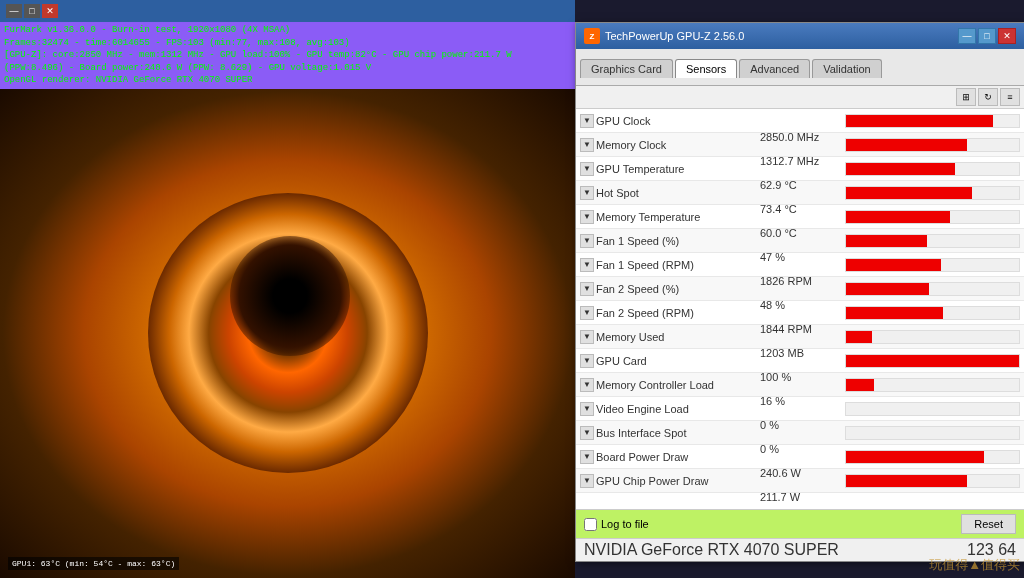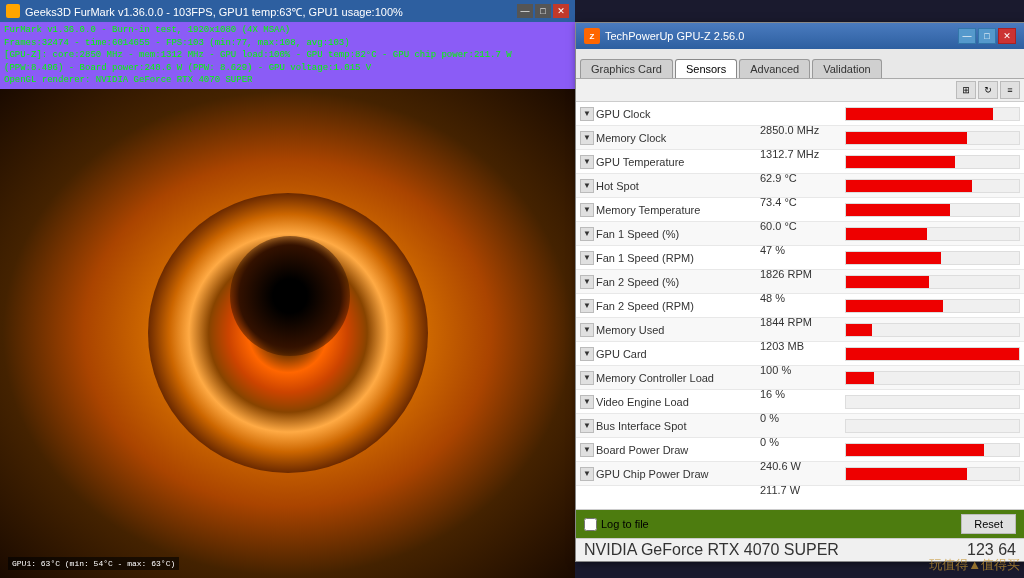--- a/index.html
+++ b/index.html
@@ -179,21 +179,21 @@
       align-items: center;
       justify-content: center;
     }
     .gpuz-btn.close { background: #cc3333; border-color: #aa2222; }
 
     .gpuz-tabs {
       background: #e8e8e8;
       border-bottom: 1px solid #aaa;
       display: flex;
       align-items: flex-end;
-      padding: 3px 4px 0;
+      padding: 3px 4px 7px;
       gap: 2px;
       flex-shrink: 0;
     }
     .gpuz-tab {
       padding: 3px 10px;
       background: #d0d0d0;
       border: 1px solid #999;
       border-bottom: none;
       font-size: 11px;
       color: #333;
@@ -297,21 +297,21 @@
     }
 
     .sensor-bar {
       height: 100%;
       background: #e00;
       position: absolute;
       left: 0; top: 0;
     }
 
     .gpuz-footer {
-      background: #4d7c0f;
+      background: #bef264;
       border-top: 1px solid #ccc;
       padding: 4px 8px;
       display: flex;
       align-items: center;
       justify-content: space-between;
       flex-shrink: 0;
       gap: 32px;
     }
 
     .log-to-file {
@@ -349,24 +349,20 @@
       color: rgba(200,150,50,0.7);
       font-size: 13px;
       font-weight: normal;
     }
   </style>
 </head>
 <body>
 
 <div class="furmark-window">
   <div class="furmark-titlebar">
-    <div class="furmark-titlebar-left">
-      <div class="furmark-title-icon"></div>
-      <span>Geeks3D FurMark v1.36.0.0 - 103FPS, GPU1 temp:63℃, GPU1 usage:100%</span>
-    </div>
     <div class="furmark-titlebar-controls">
       <button class="titlebar-btn">—</button>
       <button class="titlebar-btn">□</button>
       <button class="titlebar-btn close">✕</button>
     </div>
   </div>
   <div class="furmark-info">
     <div>FurMark v1.36.0.0 - Burn-in test, 1920x1080 (4X MSAA)</div>
     <div>Frames:32474 - time:6014655 - FPS:103 (min:77, max:108, avg:103)</div>
     <div>[GPU-Z]: core:2850 MHz - mem:1312 MHz - GPU load:100% - GPU temp:82°C - GPU chip power:211.7 W (PPW:8.496) - Board power:240.6 W (PPW: 8.629) - GPU voltage:1.015 V</div>

